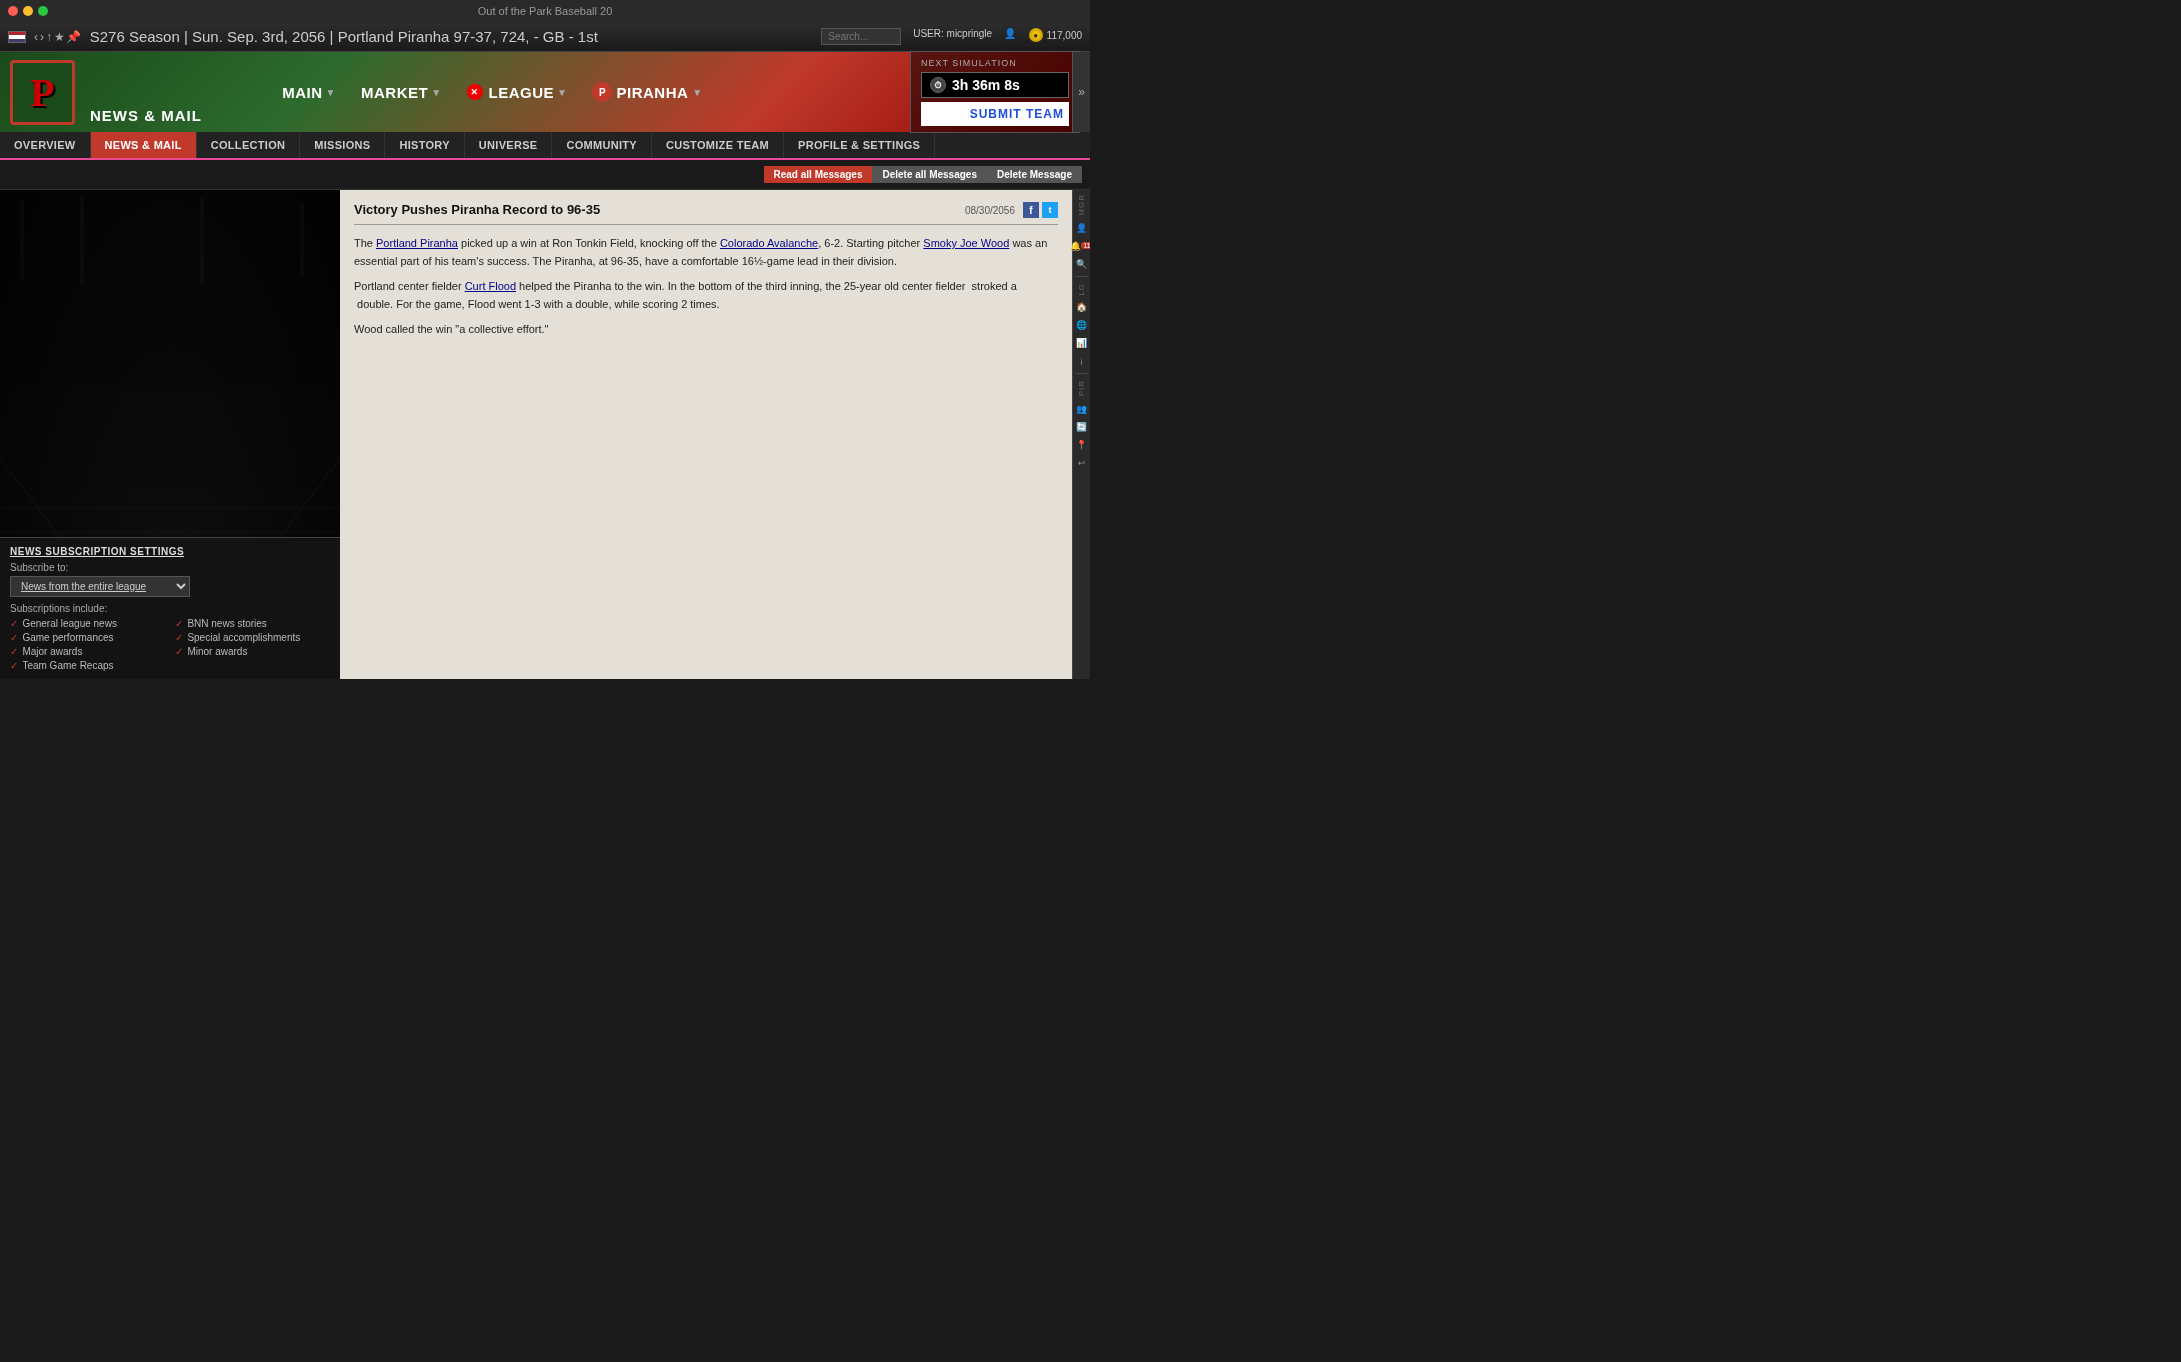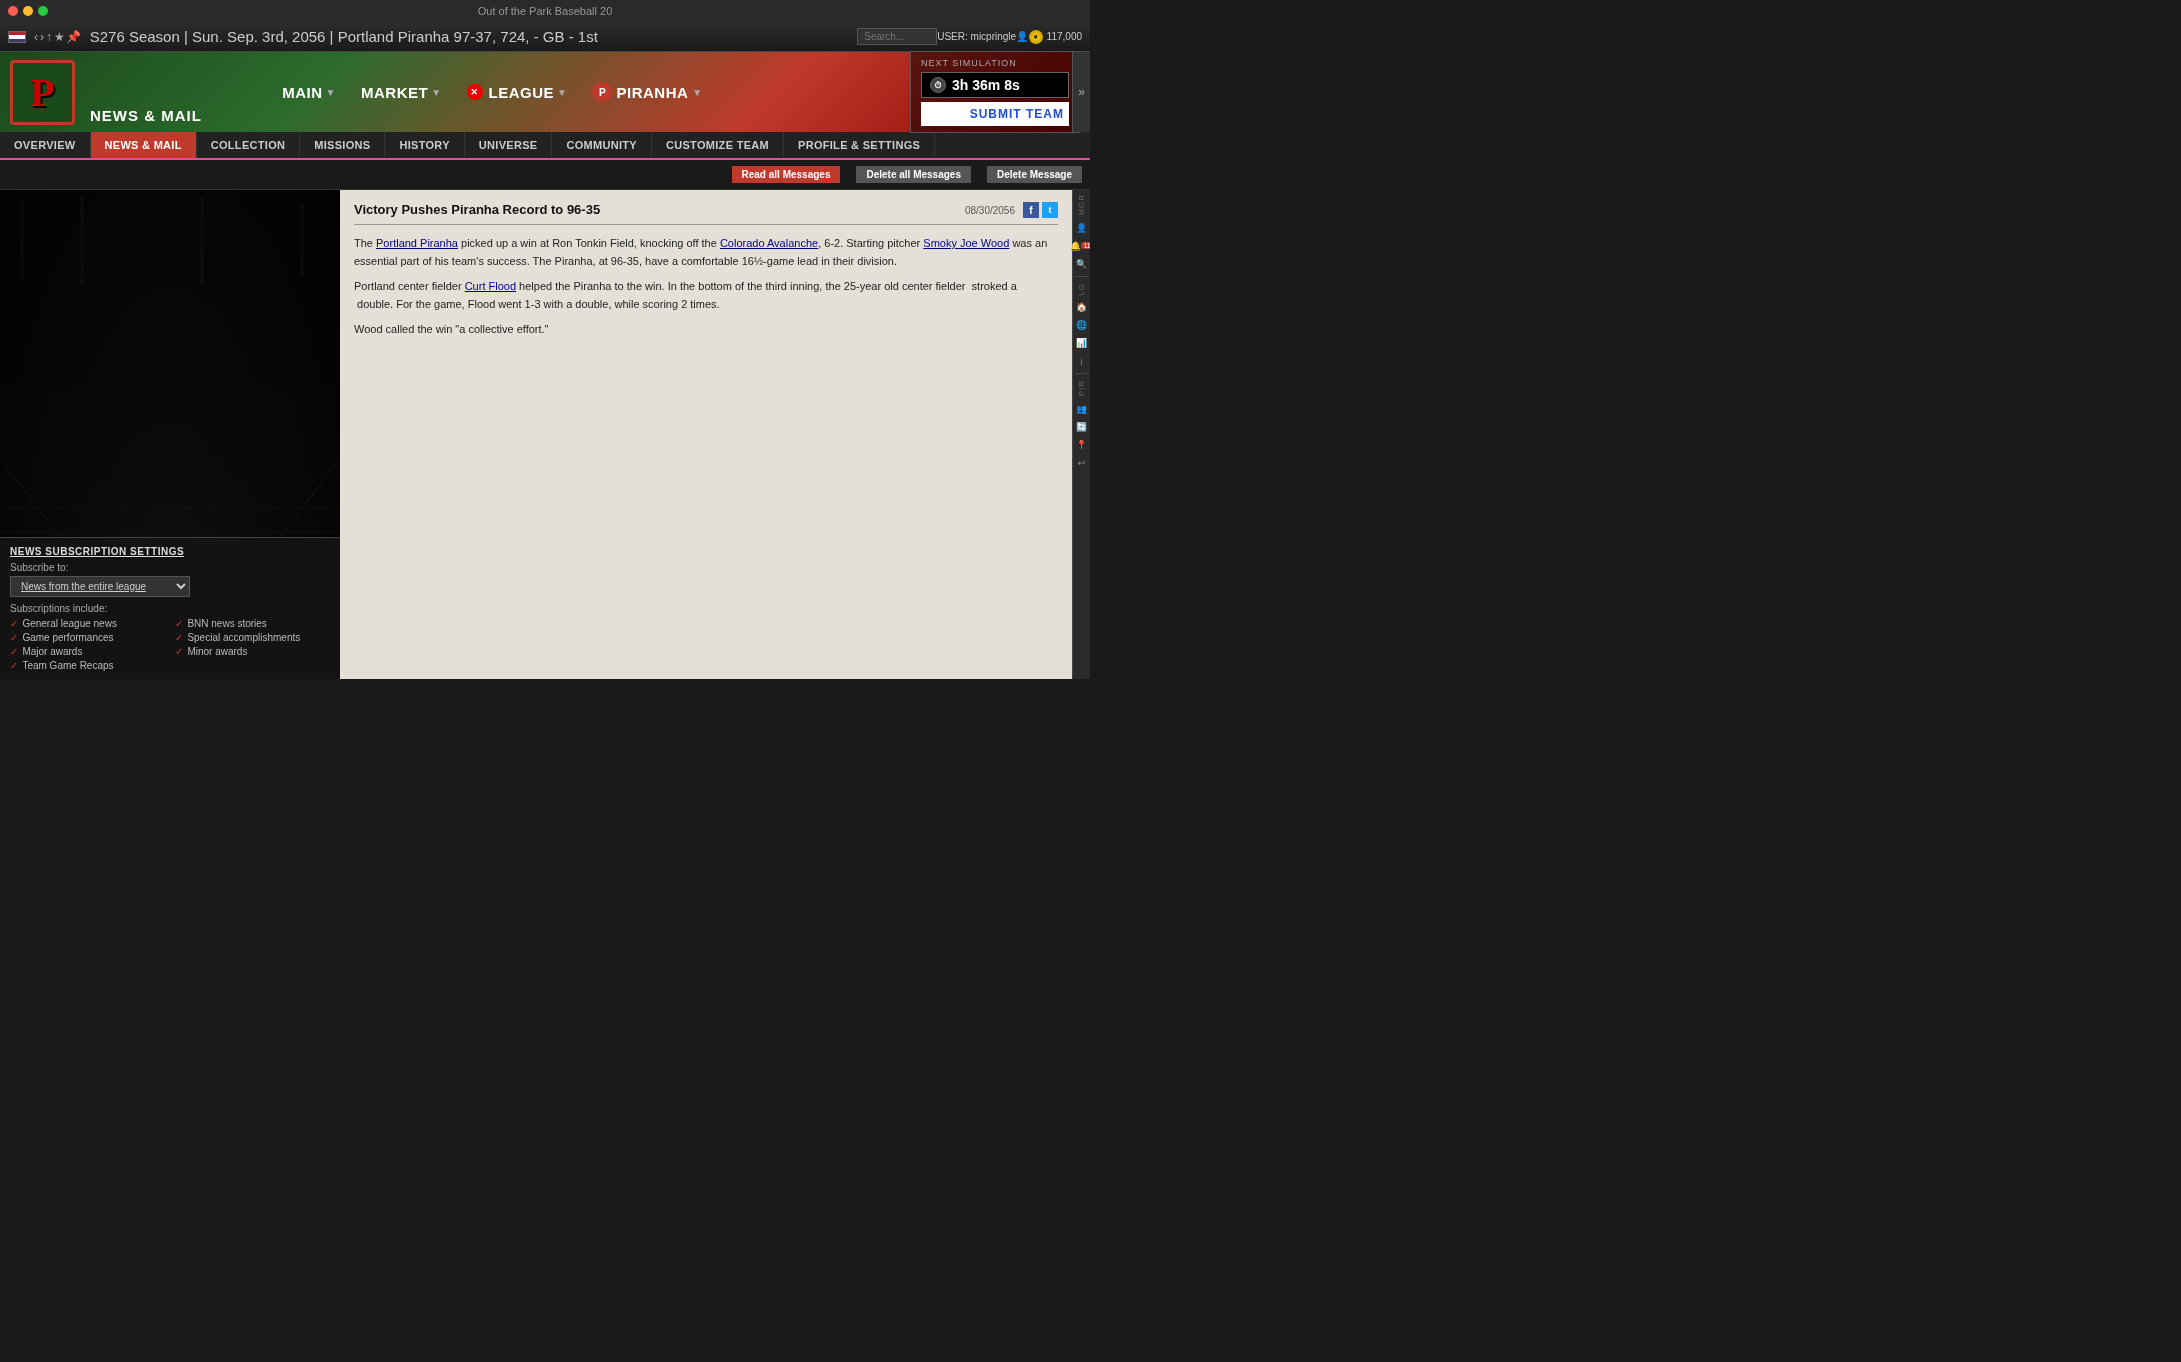--- a/index.html
+++ b/index.html
@@ -64,22 +64,22 @@
       color: #aaa;
       font-size: 12px;
     }
     .nav-season-info {
       color: #ccc;
       font-size: 15px;
     }
     .top-nav-right {
       margin-left: auto;
       display: flex;
-      align-items: center;
-      gap: 0;
+      align-items: flex-start;
+      gap: 12px;
       color: #ccc;
       font-size: 10px;
     }
     .search-box {
       background: #333;
       border: 1px solid #555;
       padding: 2px 6px;
       color: #ccc;
       font-size: 10px;
       width: 80px;
@@ -257,21 +257,21 @@
       background: #c0392b;
       color: #fff;
     }
 
     
     .news-actions {
       background: #1a1a1a;
       padding: 6px 8px;
       display: flex;
       justify-content: flex-end;
-      gap: 16px;
+      gap: 0;
       border-bottom: 1px solid #333;
     }
     .action-btn {
       padding: 3px 10px;
       font-size: 10px;
       font-weight: bold;
       cursor: pointer;
       border: none;
       color: #fff;
     }

